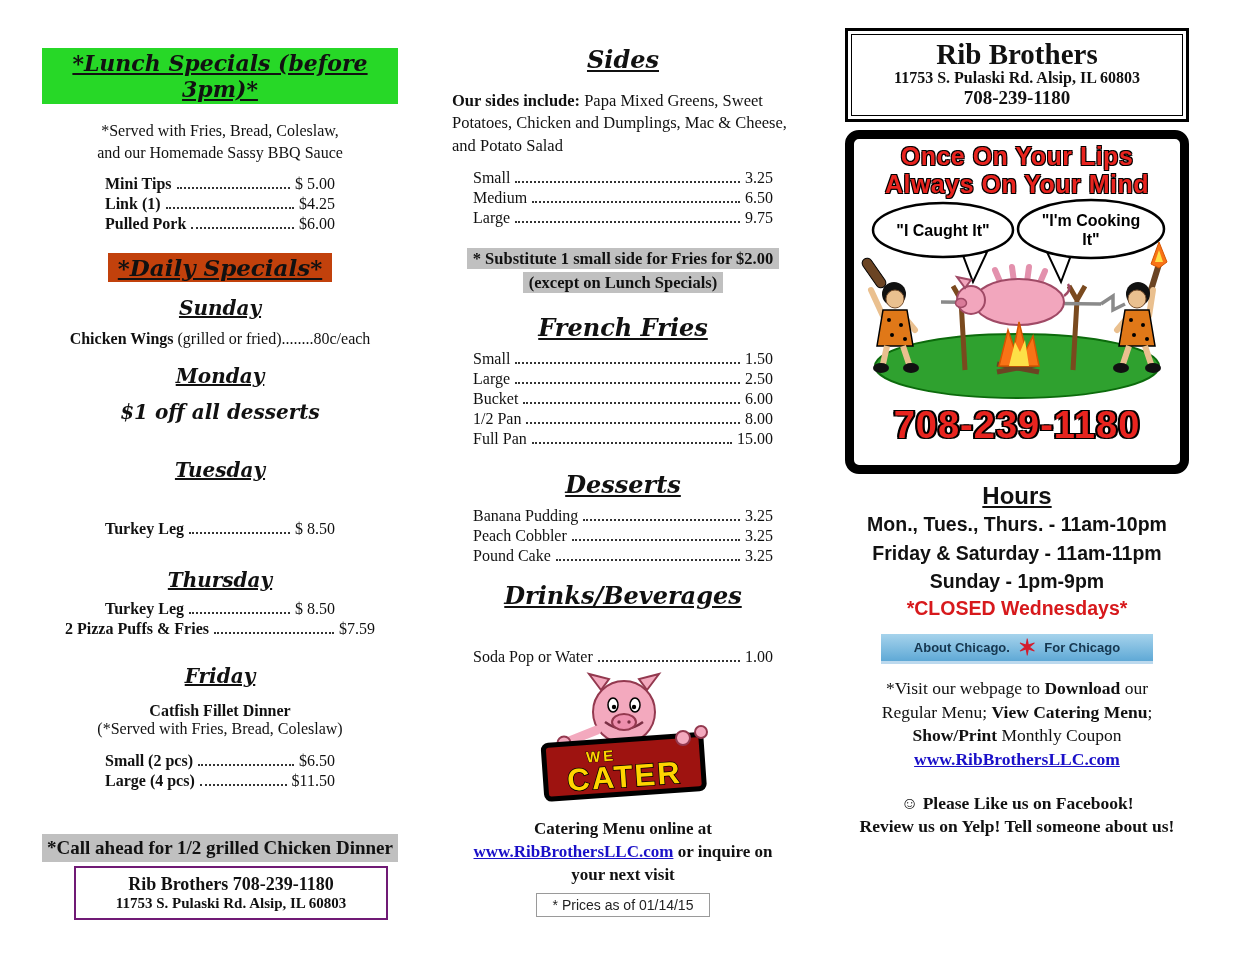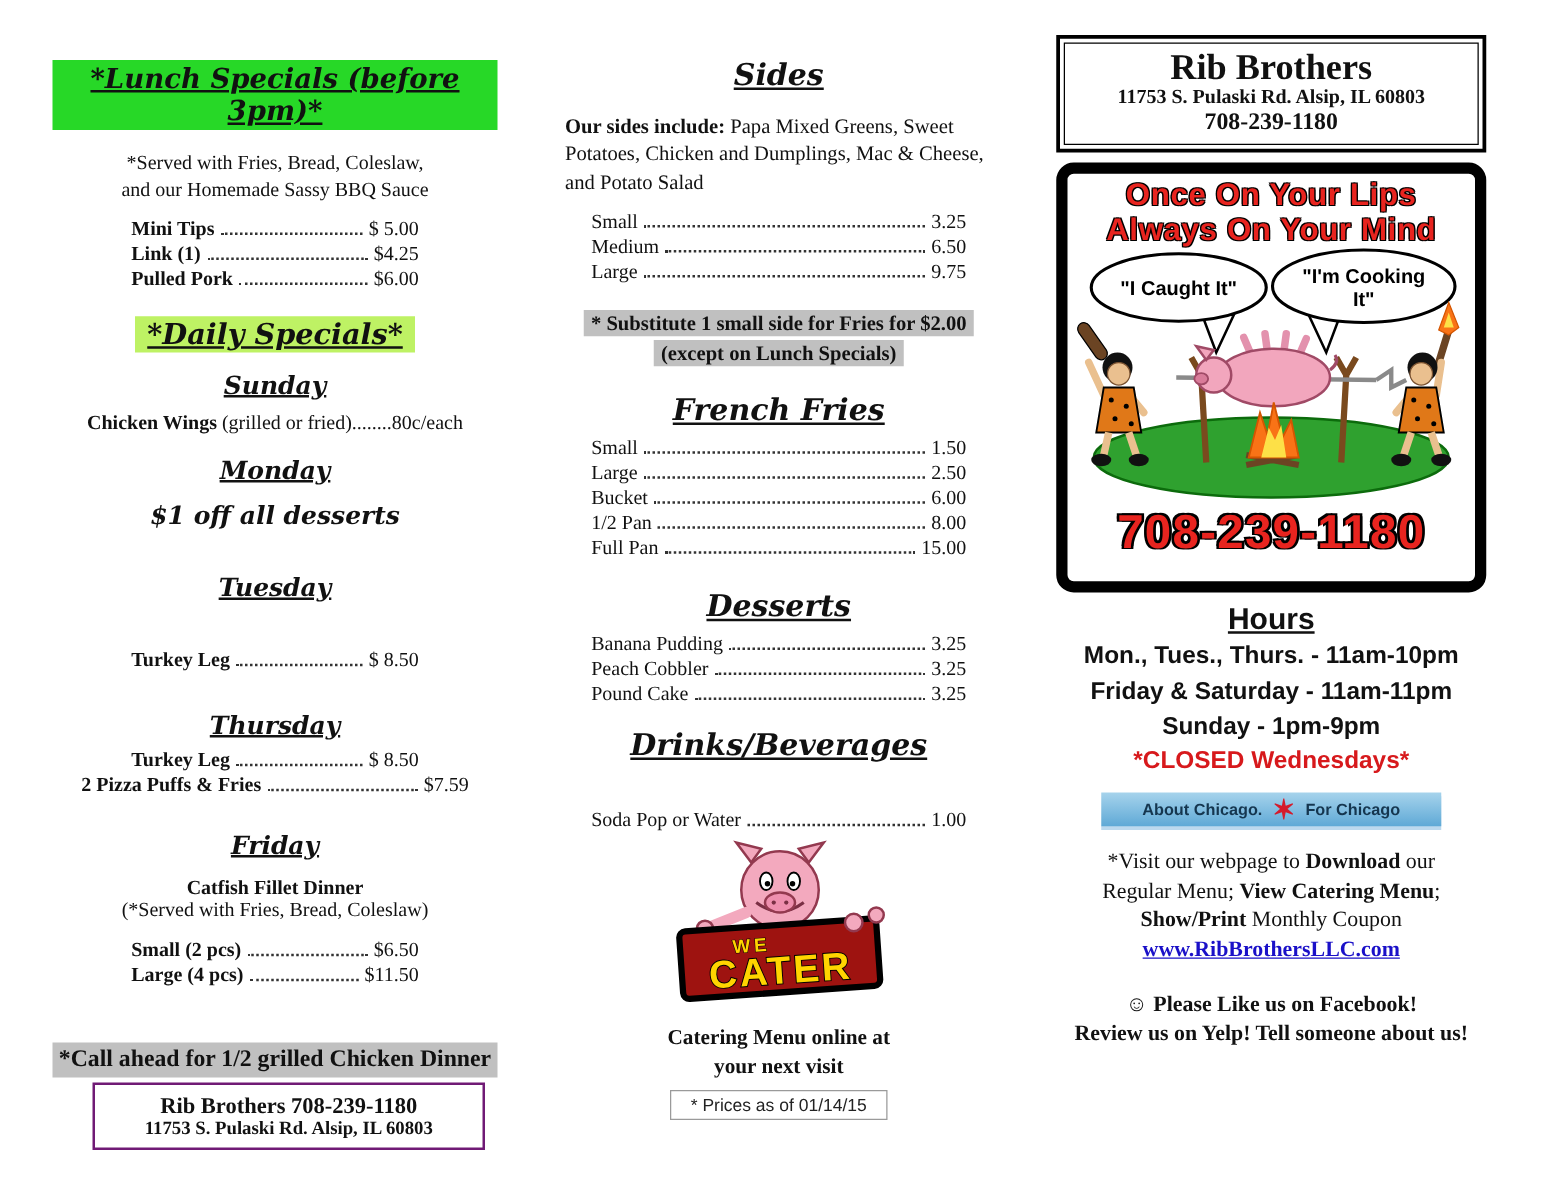--- a/index.html
+++ b/index.html
@@ -9,21 +9,21 @@
   }
   .col{position:absolute;}
   .col-left{left:42px;top:48px;width:356px;text-align:center;height:880px;}
   .col-mid{left:452px;top:45px;width:342px;text-align:center;}
   .col-right{left:845px;top:28px;width:344px;text-align:center;}
 
   
   .script{font-family:"DejaVu Serif",serif;font-style:italic;font-weight:bold;}
   .underline{text-decoration:underline;}
   .hl-green{background:#27d827;display:inline-block;padding:2px 8px;}
-  .hl-yellow{background:#bef264;display:inline-block;padding:1px 10px;}
+  .hl-yellow{background:#c2410c;display:inline-block;padding:1px 10px;}
   .hl-gray{background:#c0c0c0;}
 
   .h-lunch{font-size:22px;}
   .h-daily{font-size:23px;margin-top:20px;}
   .h-day{font-size:20px;display:inline-block;margin-top:0;}
   .h-mid{font-size:24px;display:inline-block;}
 
   .note{font-size:16px;line-height:1.35;margin-top:16px;}
   .b{font-weight:bold;}
 
@@ -286,20 +286,23 @@
         <text x="82" y="90" font-size="15" font-weight="bold" letter-spacing="3" fill="#ffd400" stroke="#000" stroke-width="0.8" paint-order="stroke">WE</text>
         <text x="119" y="117" font-size="31" font-weight="bold" text-anchor="middle" letter-spacing="2" fill="#ffd400" stroke="#000" stroke-width="1.5" paint-order="stroke">CATER</text>
       </g>
       <circle cx="178" cy="68" r="7" fill="#f3a9be" stroke="#93394f" stroke-width="2"></circle>
       <circle cx="196" cy="62" r="6" fill="#f3a9be" stroke="#93394f" stroke-width="2"></circle>
     </svg>
   </div>
 
   <div class="catering">
     <div>Catering Menu online at</div>
+    <div>
+      <a class="link" href="#">www.RibBrothersLLC.com</a><span> or inquire on</span>
+    </div>
     <div>your next visit</div>
   </div>
   <div class="prices-box">* Prices as of 01/14/15</div>
 </div>
 
 <div class="col col-right">
   <div class="rb-box">
     <div class="rb-box-inner">
       <div class="rb-title">Rib Brothers</div>
       <div class="rb-addr">11753 S. Pulaski Rd. Alsip, IL 60803</div>

